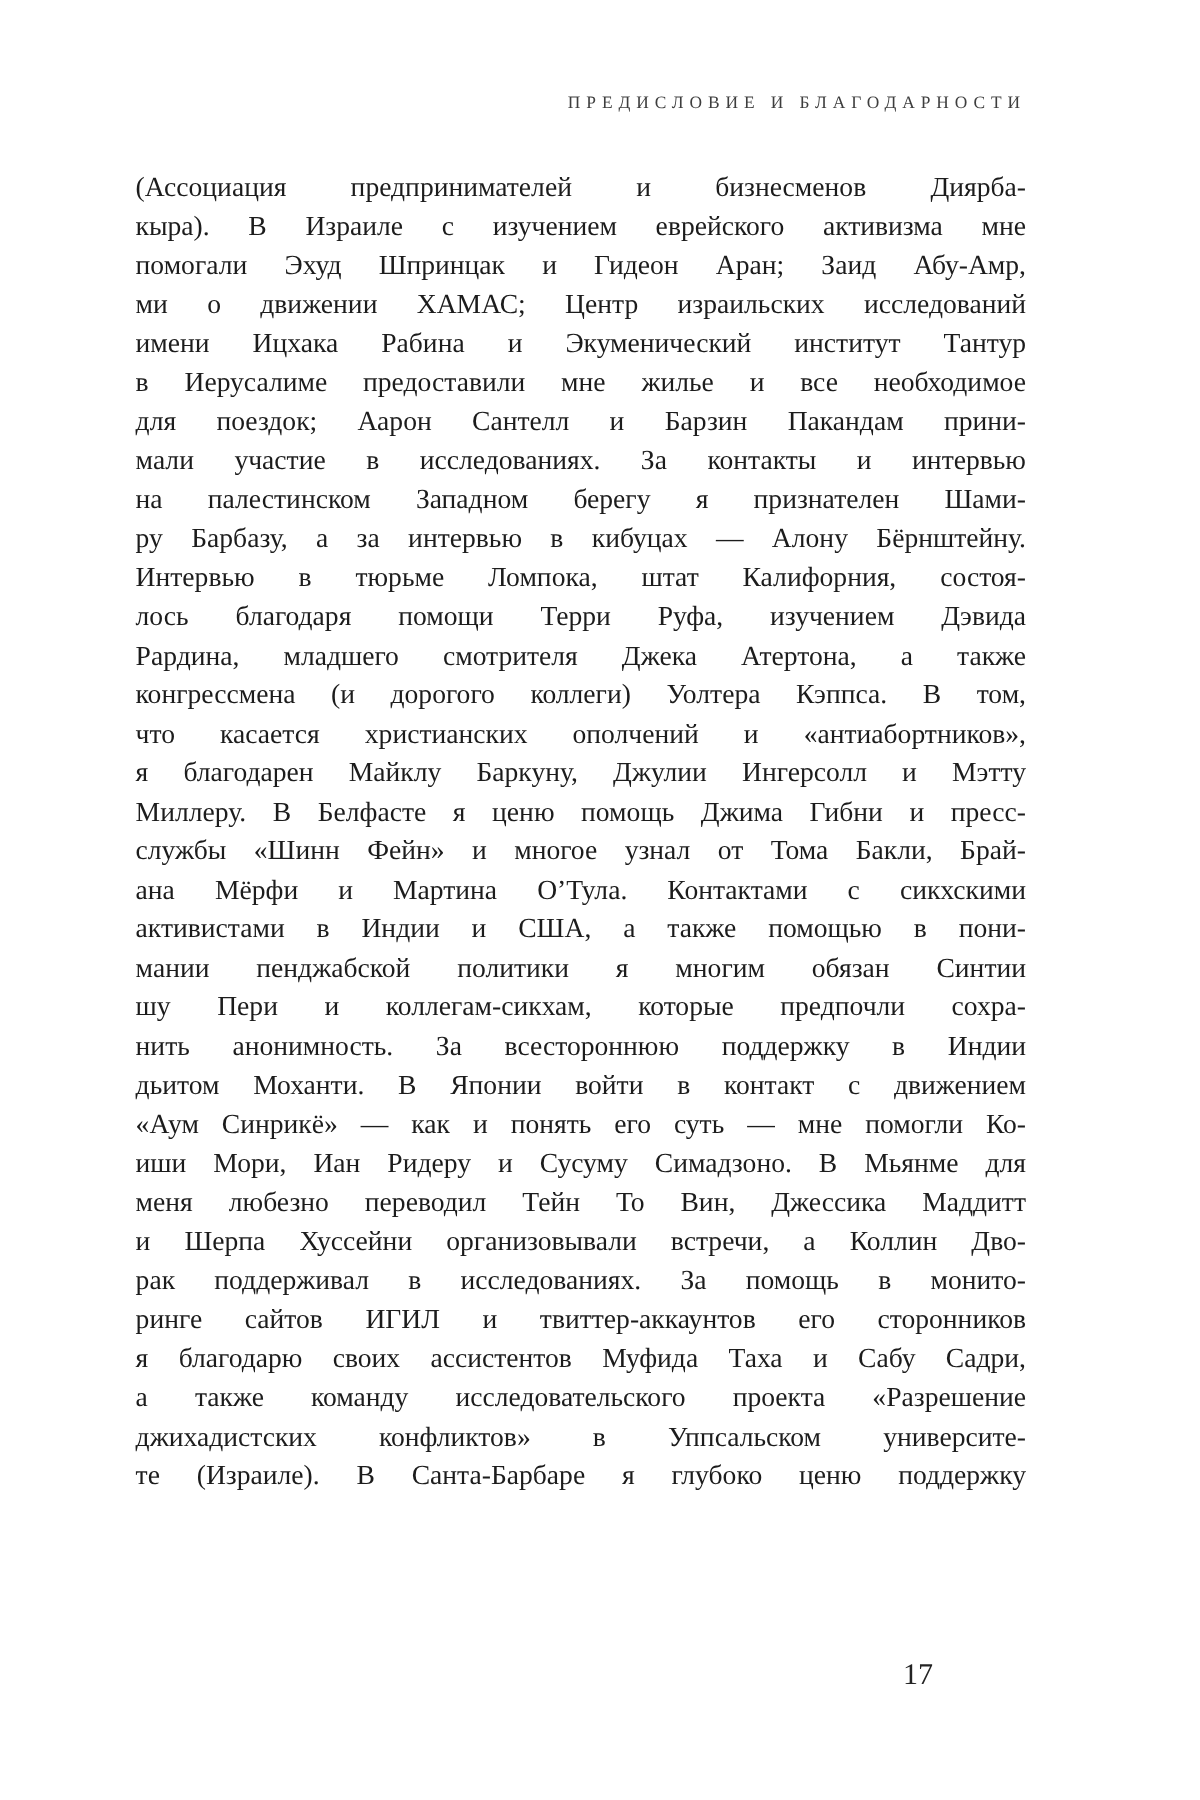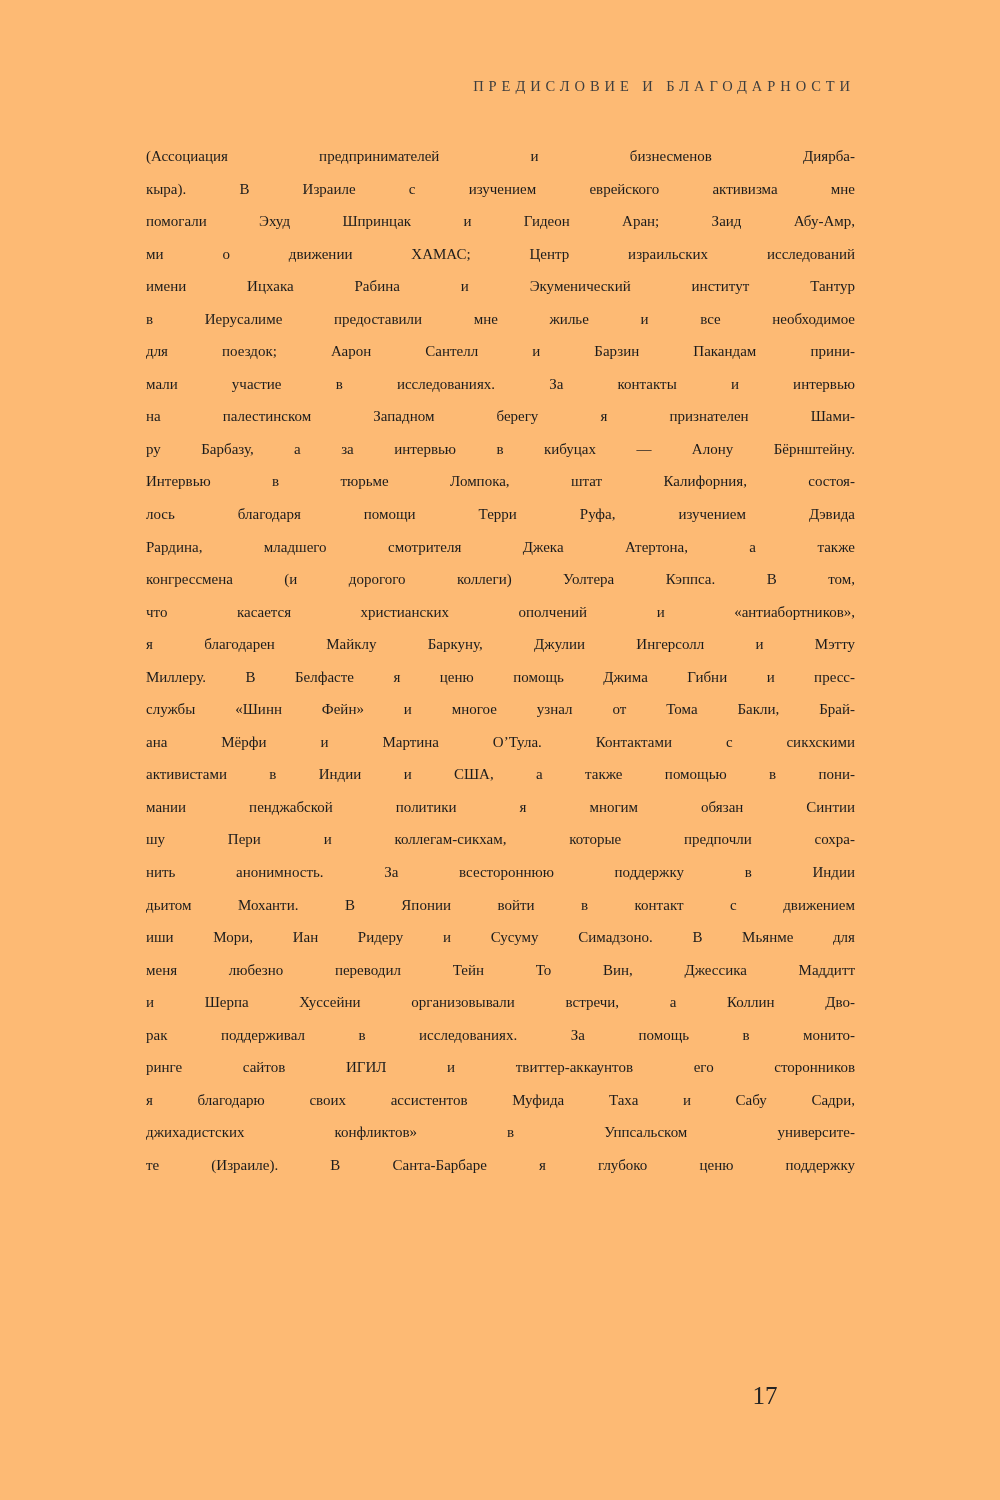--- a/index.html
+++ b/index.html
@@ -5,21 +5,21 @@
   html, body {
     margin: 0;
     padding: 0;
     background: #e9e9e9;
   }
   .page {
     position: relative;
     width: 1000px;
     height: 1500px;
     margin: 0 auto;
-    background: #fdba74;
+    background: #ffffff;
     overflow: hidden;
     font-family: "Liberation Serif", "DejaVu Serif", serif;
   }
   .running-header {
     position: absolute;
     top: 78px;
     right: 145px;
     font-size: 14.5px;
     letter-spacing: 0.34em;
     color: #3e3e3e;
@@ -28,26 +28,25 @@
   .body-text {
     position: absolute;
     top: 140px;
     left: 113px;
     width: 742px;
     color: #1c1c1c;
   }
   .text-line {
     height: 32.55px;
     line-height: 32.55px;
-    font-size: 15px;
+    font-size: 23px;
     text-align: justify;
     text-align-last: justify;
     -moz-text-align-last: justify;
     white-space: nowrap; 
-    margin-left: 33px;
   }
   
   .text-line { white-space: normal; }
   .page-number {
     position: absolute;
     top: 1382px;
     left: 715px;
     width: 100px;
     text-align: center;
     font-size: 25px;
@@ -80,24 +79,26 @@
       <div class="text-line">что касается христианских ополчений и «антиабортников»,</div>
       <div class="text-line">я благодарен Майклу Баркуну, Джулии Ингерсолл и Мэтту</div>
       <div class="text-line">Миллеру. В Белфасте я ценю помощь Джима Гибни и пресс-</div>
       <div class="text-line">службы «Шинн Фейн» и многое узнал от Тома Бакли, Брай-</div>
       <div class="text-line">ана Мёрфи и Мартина О’Тула. Контактами с сикхскими</div>
       <div class="text-line">активистами в Индии и США, а также помощью в пони-</div>
       <div class="text-line">мании пенджабской политики я многим обязан Синтии</div>
       <div class="text-line">шу Пери и коллегам-сикхам, которые предпочли сохра-</div>
       <div class="text-line">нить анонимность. За всестороннюю поддержку в Индии</div>
       <div class="text-line">дьитом Моханти. В Японии войти в контакт с движением</div>
+      <div class="text-line">«Аум Синрикё» — как и понять его суть — мне помогли Ко-</div>
       <div class="text-line">иши Мори, Иан Ридеру и Сусуму Симадзоно. В Мьянме для</div>
       <div class="text-line">меня любезно переводил Тейн То Вин, Джессика Маддитт</div>
       <div class="text-line">и Шерпа Хуссейни организовывали встречи, а Коллин Дво-</div>
       <div class="text-line">рак поддерживал в исследованиях. За помощь в монито-</div>
       <div class="text-line">ринге сайтов ИГИЛ и твиттер-аккаунтов его сторонников</div>
       <div class="text-line">я благодарю своих ассистентов Муфида Таха и Сабу Садри,</div>
+      <div class="text-line">а также команду исследовательского проекта «Разрешение</div>
       <div class="text-line">джихадистских конфликтов» в Уппсальском университе-</div>
       <div class="text-line">те (Израиле). В Санта-Барбаре я глубоко ценю поддержку</div>
     </div>
 
   <div class="page-number">17</div>
 </div>
 
 </body></html>

